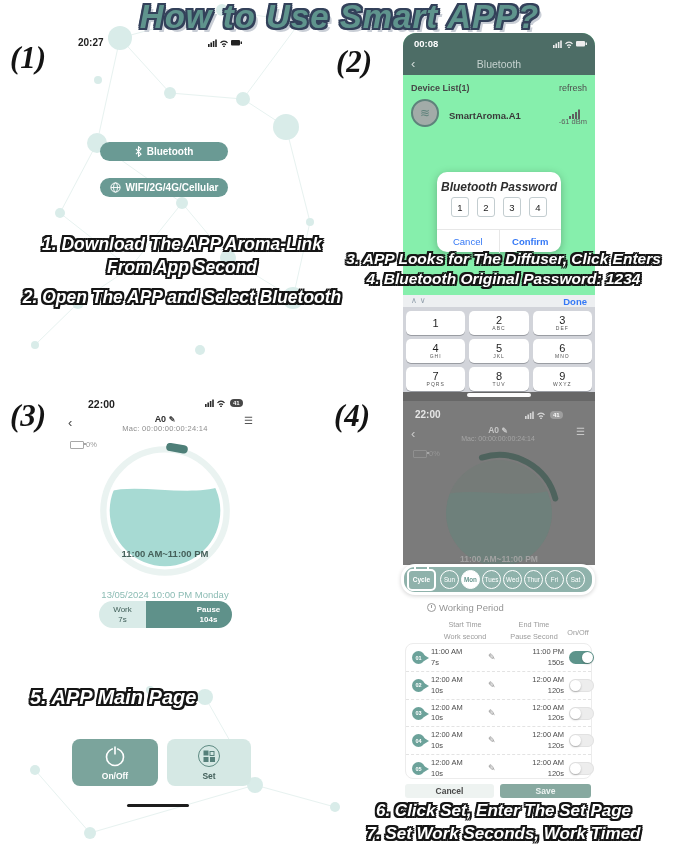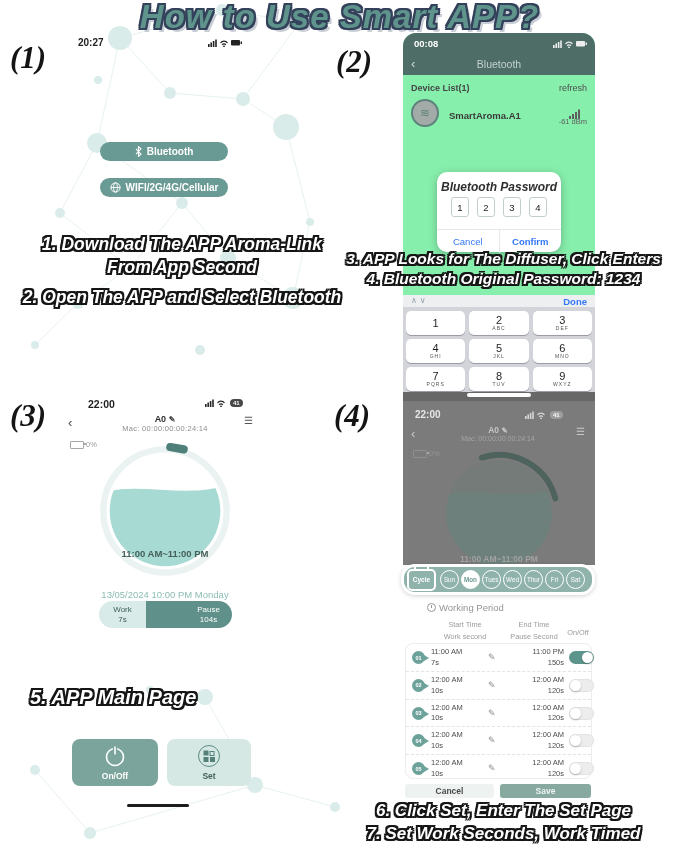--- a/index.html
+++ b/index.html
@@ -90,21 +90,21 @@
   .batt0 .bico:after{content:"";position:absolute;right:-3px;top:1px;width:2px;height:2px;background:#a8a8a8;}
   #p3 .batt0{left:70px;top:55px;position:absolute;}
   #p3 .gauge{left:97px;top:58px;}
   #p3 .range{left:97px;top:163px;width:136px;text-align:center;font-size:9.5px;font-weight:700;
     color:#45605a;}
   #p3 .date{left:0;top:204px;width:330px;text-align:center;font-size:9.5px;color:#8cbcb4;}
   .wp-pill{left:99px;top:216px;width:133px;height:27px;border-radius:14px;display:flex;overflow:hidden;}
   .wp-pill .half{flex:1;display:flex;flex-direction:column;align-items:center;justify-content:center;
     font-size:8px;line-height:1.25;}
   .wp-pill .work{background:#d9ebe8;color:#3f5e58;}
-  .wp-pill .pause{background:#5f918a;color:#fff;font-weight:400;padding-left:39px;}
+  .wp-pill .pause{background:#5f918a;color:#fff;font-weight:700;padding-left:39px;}
   #cap5{left:30px;top:301px;font-size:20px;z-index:4;}
   .card{top:354px;height:47px;border-radius:8px;display:flex;flex-direction:column;
     align-items:center;justify-content:center;gap:3px;}
   #card-onoff{left:72px;width:86px;background:#7ba49c;color:#fff;}
   #card-set{left:167px;width:84px;background:#d5e8e4;color:#44615c;}
   .card .clbl{font-size:8.5px;font-weight:600;}
   #p3 .homebar{left:127px;top:419px;width:62px;height:3px;background:#1c1c1c;border-radius:2px;}
 
   
   #p4{left:403px;top:392px;width:192px;height:403px;z-index:2;}

